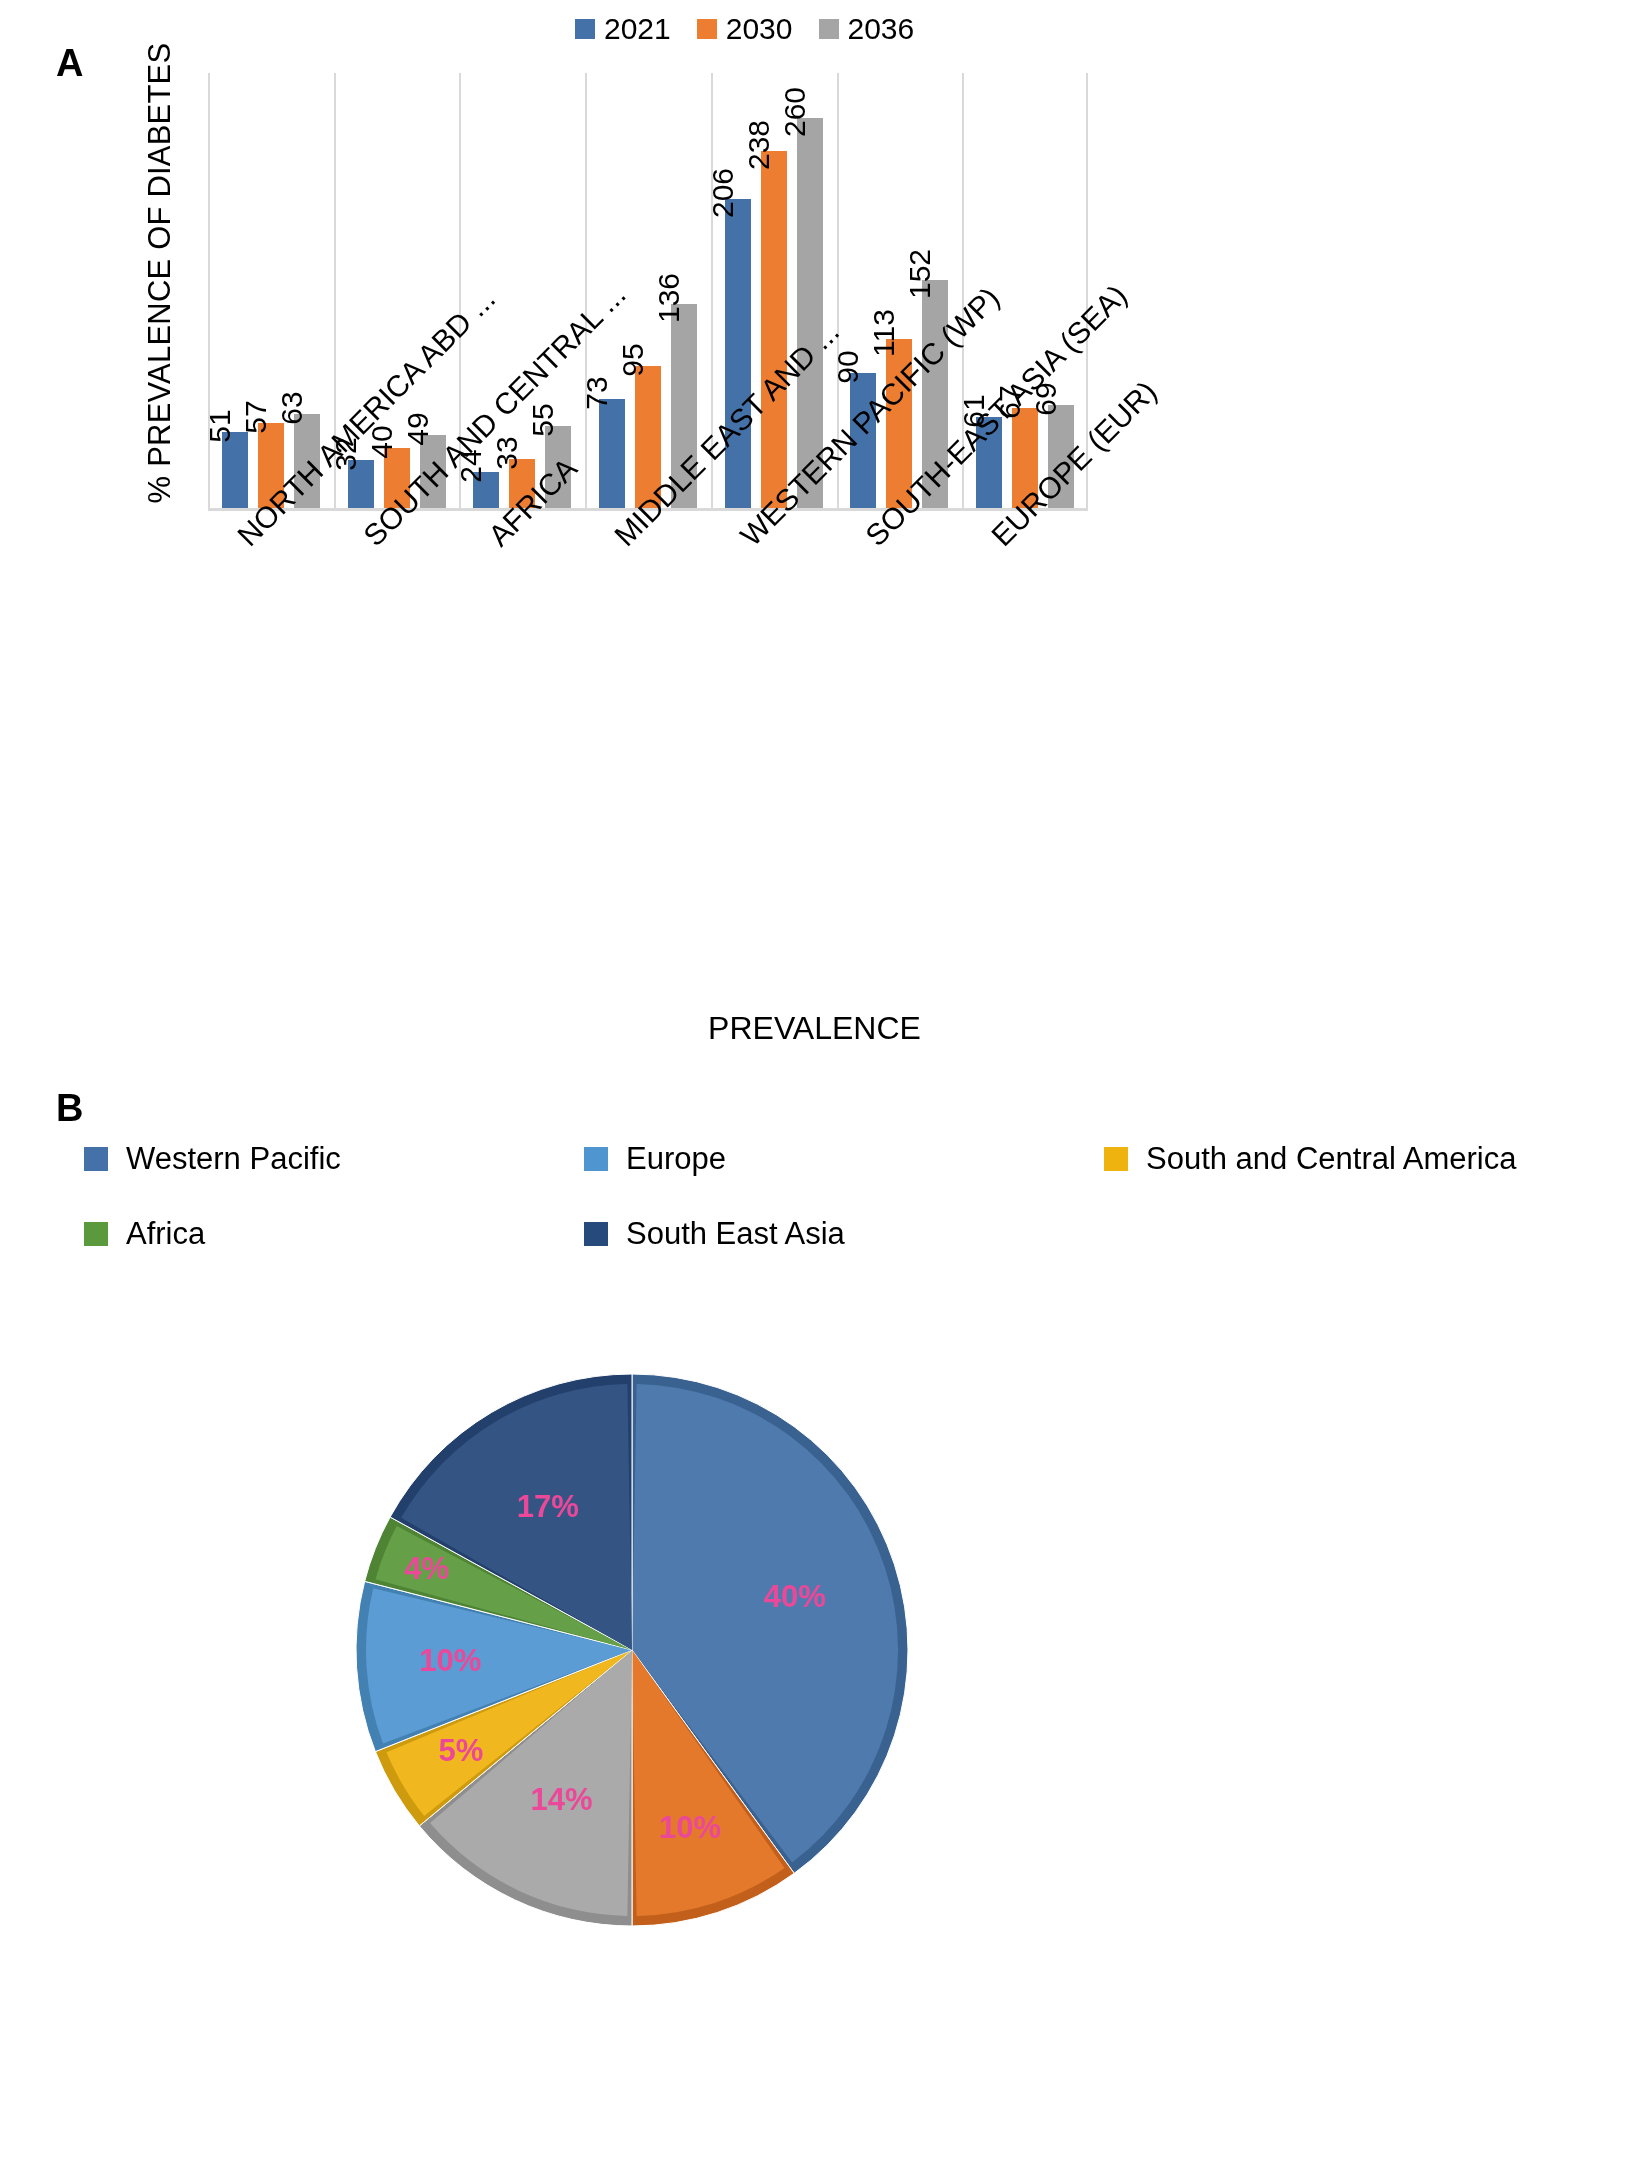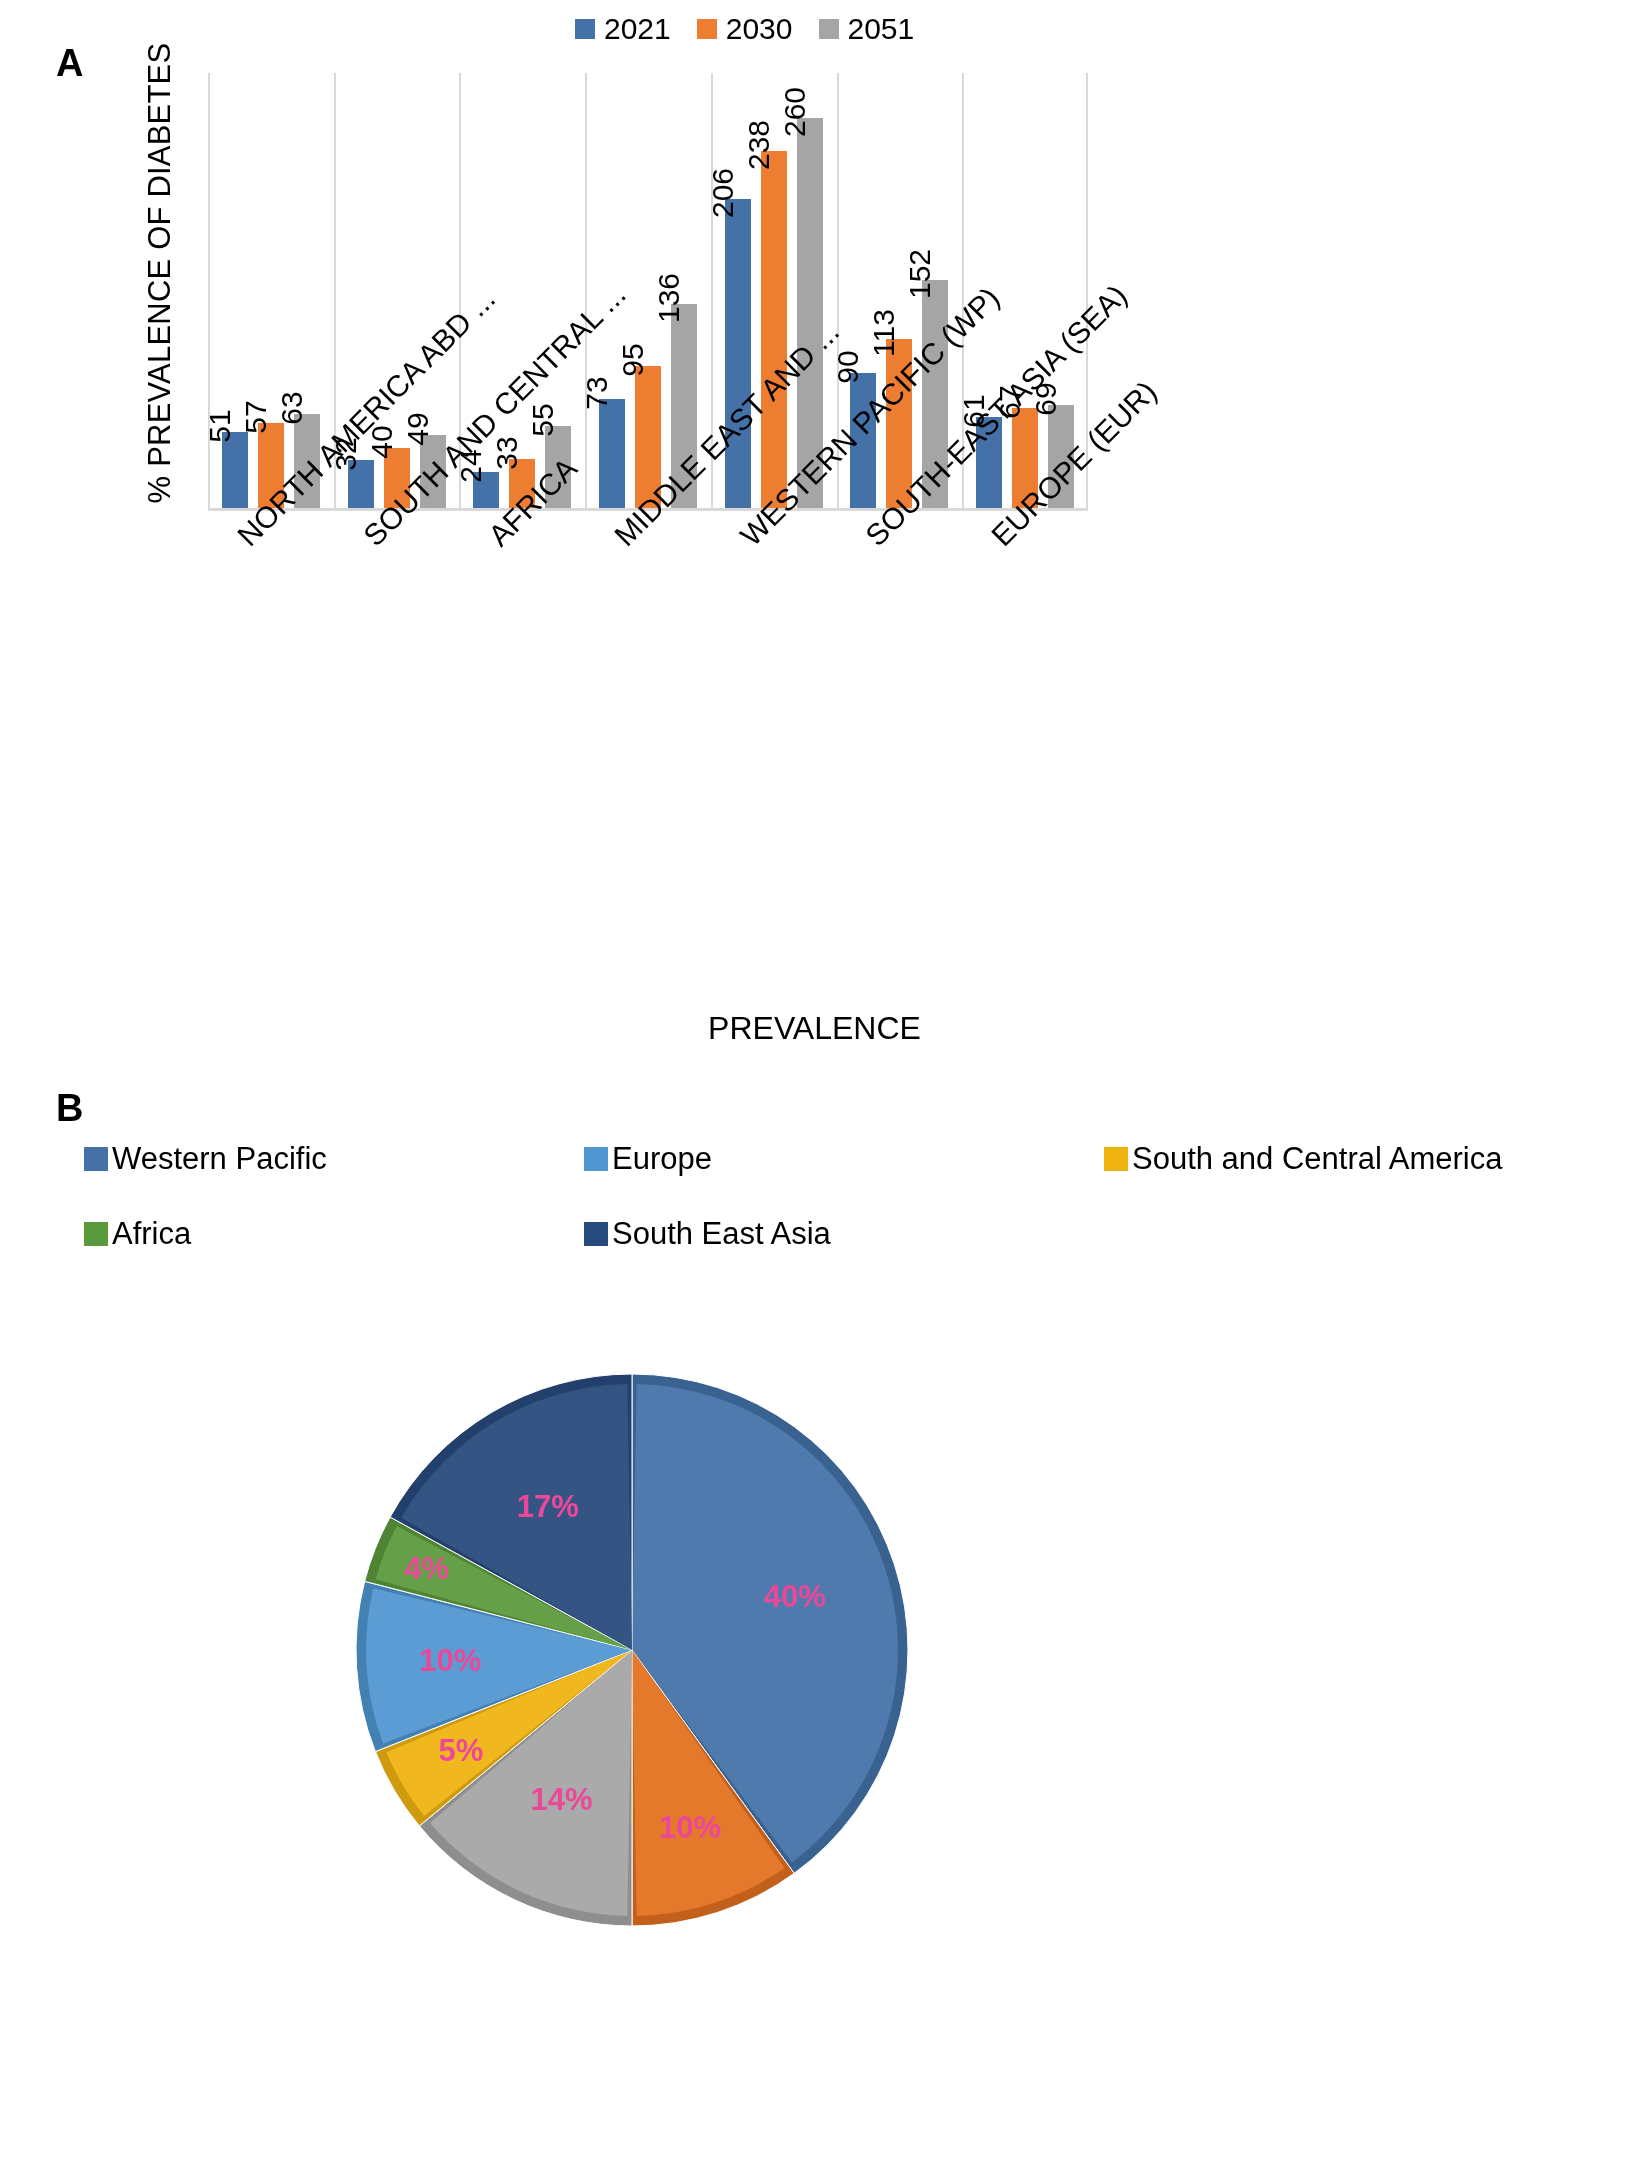--- a/index.html
+++ b/index.html
@@ -39,21 +39,21 @@
   
   .xcat{position:absolute;font-size:30px;white-space:nowrap;transform:rotate(-45deg);transform-origin:left top;}
 
   #xaxis-title{position:absolute;left:0;top:1010px;width:1629px;text-align:center;font-size:32px;}
 
   
   #panelB{position:absolute;left:0;top:1080px;width:1629px;height:1087px;}
 
   #pie-legend{position:absolute;left:84px;top:62px;width:1520px;
               display:grid;grid-template-columns:500px 520px 500px;row-gap:42px;align-items:center;}
-  .plg-item{display:flex;align-items:center;gap:4px;}
+  .plg-item{display:flex;align-items:center;gap:18px;}
   .plg-swatch{width:24px;height:24px;display:block;flex:0 0 24px;}
   .plg-label{font-size:31px;line-height:33px;white-space:nowrap;}
 
   #pie-host{position:absolute;left:352px;top:290px;width:560px;height:560px;}
   .slice-label{position:absolute;color:#ec4899;font-weight:bold;font-size:31px;transform:translate(-50%,-50%);white-space:nowrap;}
 </style>
 </head>
 <body>
 
 <div id="panelA">
@@ -64,21 +64,21 @@
       <div class="blg-item">
         <span class="blg-swatch" style="background: rgb(68, 114, 168);"></span>
         <span class="blg-label">2021</span>
       </div>
       <div class="blg-item">
         <span class="blg-swatch" style="background: rgb(237, 125, 49);"></span>
         <span class="blg-label">2030</span>
       </div>
       <div class="blg-item">
         <span class="blg-swatch" style="background: rgb(165, 165, 165);"></span>
-        <span class="blg-label">2051</span>
+        <span class="blg-label">2036</span>
       </div>
     </div>
 
   <div id="ylab-host">
     <div id="ylab">% PREVALENCE OF DIABETES</div>
   </div>
 
   <div id="plot">
     <div class="frame-l"></div>
     <div class="frame-r"></div>

